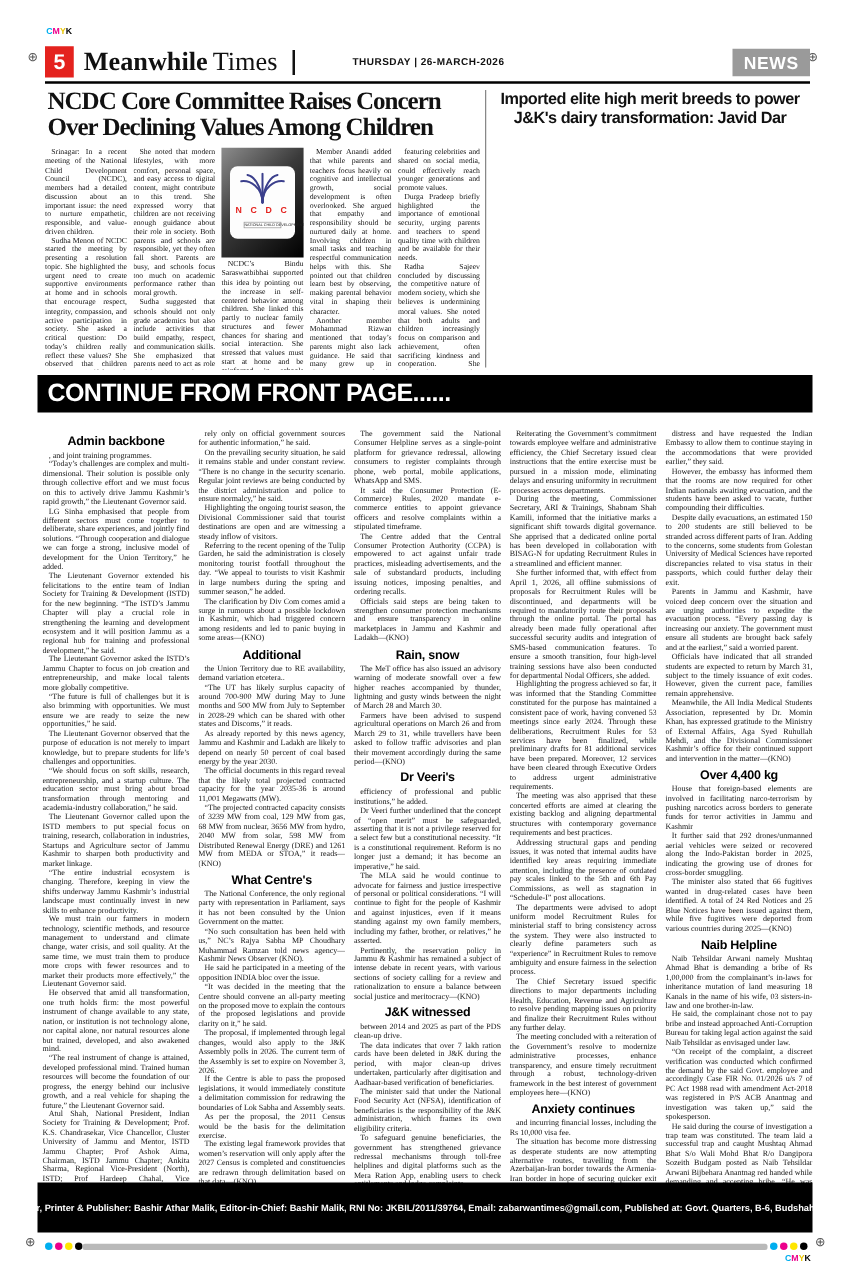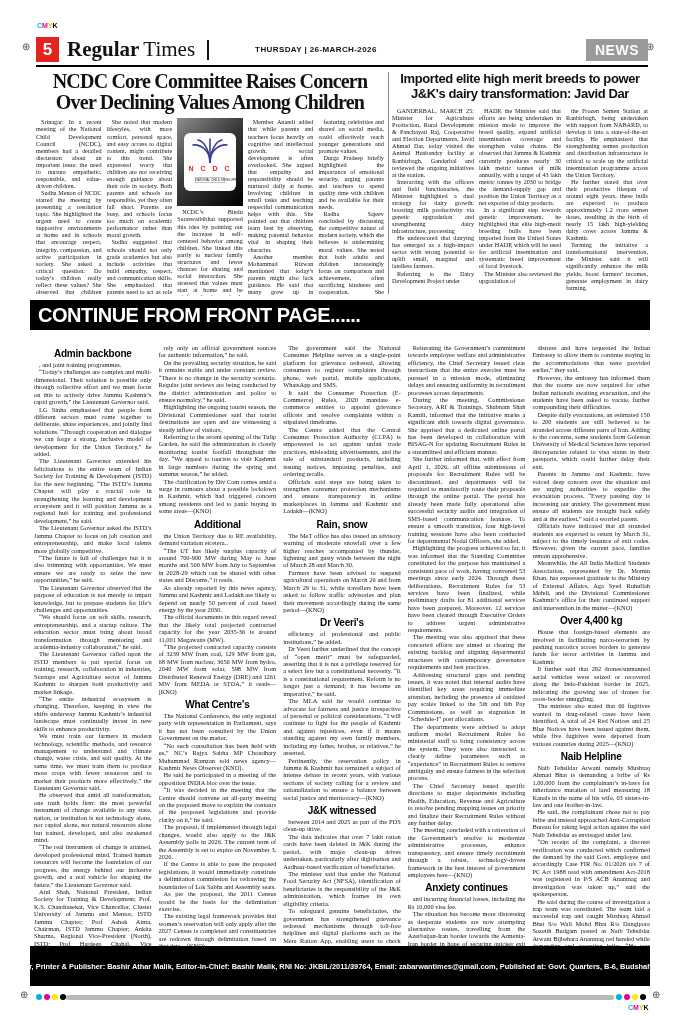--- a/index.html
+++ b/index.html
@@ -18,23 +18,23 @@
   .mast-title .t2{font-weight:normal;margin-left:4px;}
   .mast-div{width:2px;height:20px;background:#111;margin:0 14px 0 12px;}
   .mast-date{font:bold 8px "Liberation Sans",sans-serif;letter-spacing:.4px;color:#111;margin-left:32px;}
   .news-box{margin-left:auto;background:#9a9a9a;color:#fff;font:bold 14px "Liberation Sans",sans-serif;
             padding:3px 9px;letter-spacing:.5px;}
   .mast-rule{position:absolute;left:36px;top:65px;width:612px;height:2px;background:#000;}
   
   .articles{position:absolute;left:36px;top:70px;width:612px;height:226px;display:flex;}
   .art-left{width:348px;flex:0 0 auto;display:flex;flex-direction:column;}
   .art-vrule{width:1px;background:#888;margin:2px 3px 2px 4px;flex:0 0 auto;}
-  .art-right{flex:1;display:flex;flex-direction:column;}
+  .art-right{flex:1;display:flex;flex-direction:row;}
   .headline-main{font:bold 20px "Liberation Serif",serif;letter-spacing:-0.8px;line-height:1.06;
-                 text-align:center;margin:1px 2px 5px 2px;}
+                 text-align:left;margin:1px 2px 5px 2px;}
   .headline-right{font:bold 13px "Liberation Sans",sans-serif;letter-spacing:-0.4px;line-height:1.12;
                   text-align:center;margin:2px 0 6px 0;}
   .colrow{display:flex;gap:5px;flex:1;overflow:hidden;}
   .ncol{flex:1;overflow:hidden;}
   .para{margin:0;text-indent:5px;text-align:justify;font-size:6.2px;line-height:1.14;
         font-family:"Liberation Serif",serif;color:#151515;}
   .colrow .para{hyphens:auto;}
   
   .logo-tile{width:66px;height:88px;margin:0 auto 2px auto;position:relative;
              background:linear-gradient(135deg,#8d8d8d 0%,#3a3a3a 45%,#000 100%);
@@ -69,21 +69,21 @@
 
 <div class="sheet">
 
   <div class="cmyk" style="left:37px;top:22px;"><b style="color:#00aeef">C</b><b style="color:#ec008c">M</b><b style="color:#e8c400">Y</b><b style="color:#000">K</b></div>
   <div class="regmark" style="left:22px;top:42px;">⊕</div>
   <div class="regmark" style="left:646px;top:42px;">⊕</div>
 
   <div class="masthead">
     <div class="pagenum">5</div>
     <div class="mast-title">
-      <span class="t1">Regular</span><span class="t2">Times</span>
+      <span class="t1">Meanwhile</span><span class="t2">Times</span>
     </div>
     <div class="mast-div"></div>
     <div class="mast-date">THURSDAY | 26-MARCH-2026</div>
     <div class="news-box">NEWS</div>
   </div>
   <div class="mast-rule"></div>
 
   <div class="articles">
     <div class="art-left">
       <div class="headline-main">NCDC Core Committee Raises Concern Over Declining Values Among Children</div>

